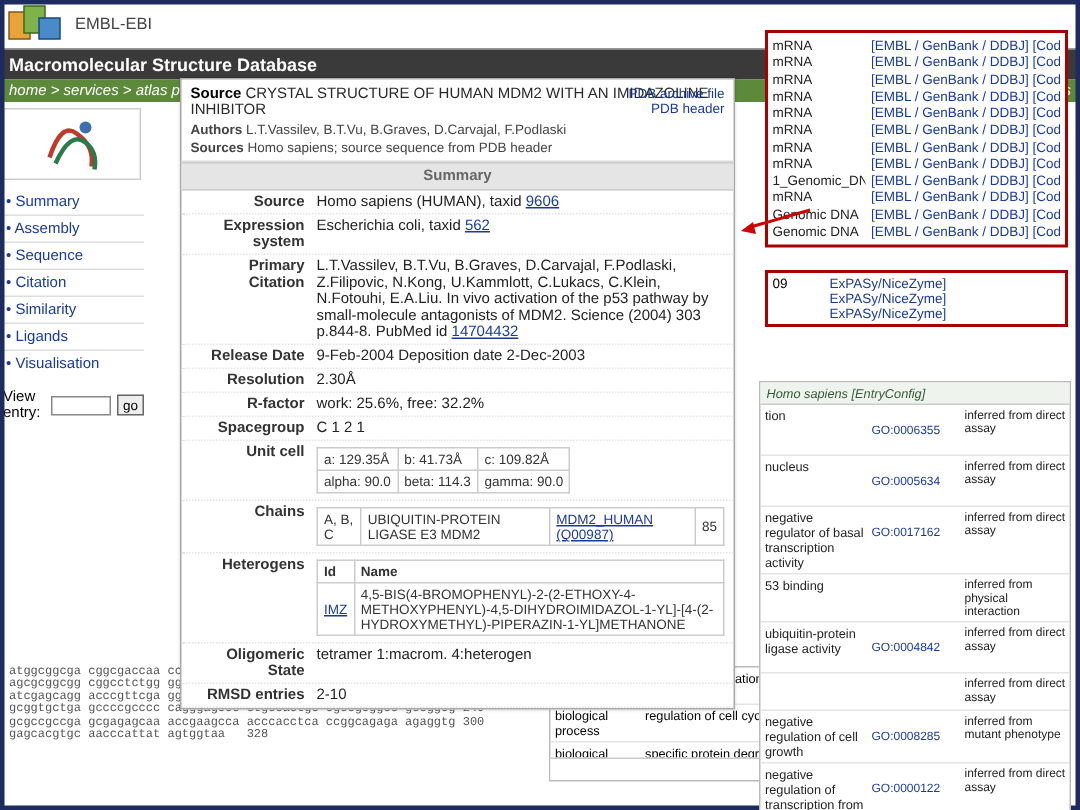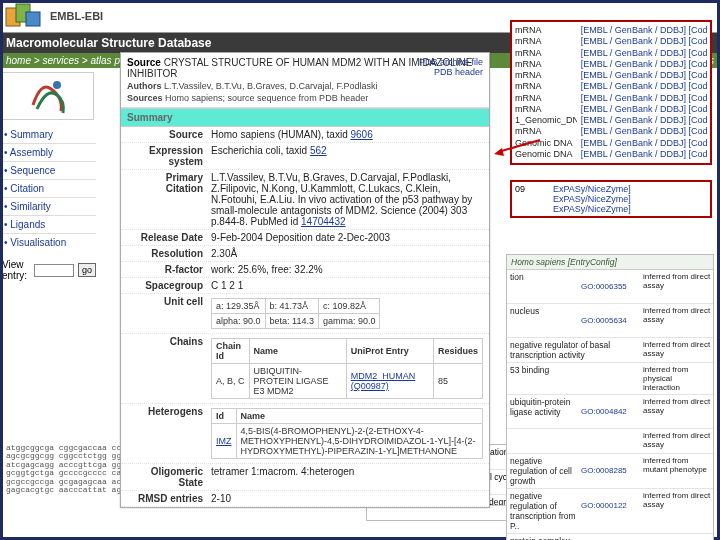--- a/index.html
+++ b/index.html
@@ -20,21 +20,21 @@
 
   
   .hdr {
     display: flex;
     align-items: center;
     gap: 6px;
     padding: 2px 4px;
     border-bottom: 1px solid #999;
   }
   .logo { width: 40px; height: 28px; }
-  .hdr-title { font-size: 11px; font-weight: bold; color: #444; }
+  .hdr-title { font-size: 11px; font-weight: normal; color: #444; }
 
   .bar-dark {
     background: #3a3a3a;
     color: #fff;
     font-weight: bold;
     padding: 3px 6px;
     font-size: 12px;
   }
   .bar-green {
     background: #5c8a3a;
@@ -90,22 +90,22 @@
     background: #fff;
     border: 1px solid #aaa;
     box-shadow: 0 0 2px rgba(0,0,0,0.2);
     z-index: 5;
     font-size: 10px;
   }
   .panel-top { padding: 4px 6px; border-bottom:1px solid #ddd; }
   .panel-top .ttl { color:#2a2a2a; }
   .panel-top .authors, .panel-top .sources { color:#444; font-size:9px; margin-top:2px;}
   .panel .sum-head {
-    background:#5eead4; font-weight:bold; padding:3px 6px; color:#666;
-    border-top:1px solid #ccc; border-bottom:1px solid #ccc;
+    background:#e5e5e5; font-weight:bold; padding:3px 6px; color:#666;
+    border-top:1px solid #ccc; border-bottom:1px solid #ccc;text-align:center;
   }
   .kv { display:flex; padding:2px 6px; border-bottom:1px dotted #e3e3e3; }
   .kv .k { width:84px; text-align:right; color:#333; font-weight:bold; padding-right:8px; flex:none;}
   .kv .v { flex:1; color:#222; }
   .kv .v a { color:#1a3a99; text-decoration:underline; cursor:pointer;}
   .subtable {
     border:1px solid #ccc; border-collapse:collapse; font-size:9px; margin:2px 0;
   }
   .subtable th, .subtable td {
     border:1px solid #ccc; padding:2px 4px; text-align:left; color:#333;
@@ -282,26 +282,20 @@
       </tbody>
         </table>
     </div>
     </div>
 
   <div class="kv">
       <div class="k">Chains</div>
     <div class="v">
       <table class="subtable">
         <tbody>
-            <tr>
-          <th>Chain Id</th>
-          <th>Name</th>
-          <th>UniProt Entry</th>
-          <th>Residues</th>
-        </tr>
         <tr>
           <td>A, B, C</td>
           <td>UBIQUITIN-PROTEIN LIGASE E3 MDM2</td>
           <td><a>MDM2_HUMAN (Q00987)</a></td>
           <td>85</td>
         </tr>
       </tbody>
         </table>
     </div>
     </div>
@@ -412,20 +406,21 @@
         <div class="b">GO:0006355</div>
         <div class="c">inferred from direct assay</div>
       </div>
       <div class="r">
         <div class="a">nucleus</div>
         <div class="b">GO:0005634</div>
         <div class="c">inferred from direct assay</div>
       </div>
       <div class="r">
         <div class="a">negative regulator of basal transcription activity</div>
+        <div class="b">GO:0017162</div>
         <div class="c">inferred from direct assay</div>
       </div>
       <div class="r">
         <div class="a">53 binding</div>
         <div class="b"></div>
         <div class="c">inferred from physical interaction</div>
       </div>
       <div class="r">
         <div class="a">ubiquitin-protein ligase activity</div>
         <div class="b">GO:0004842</div>

